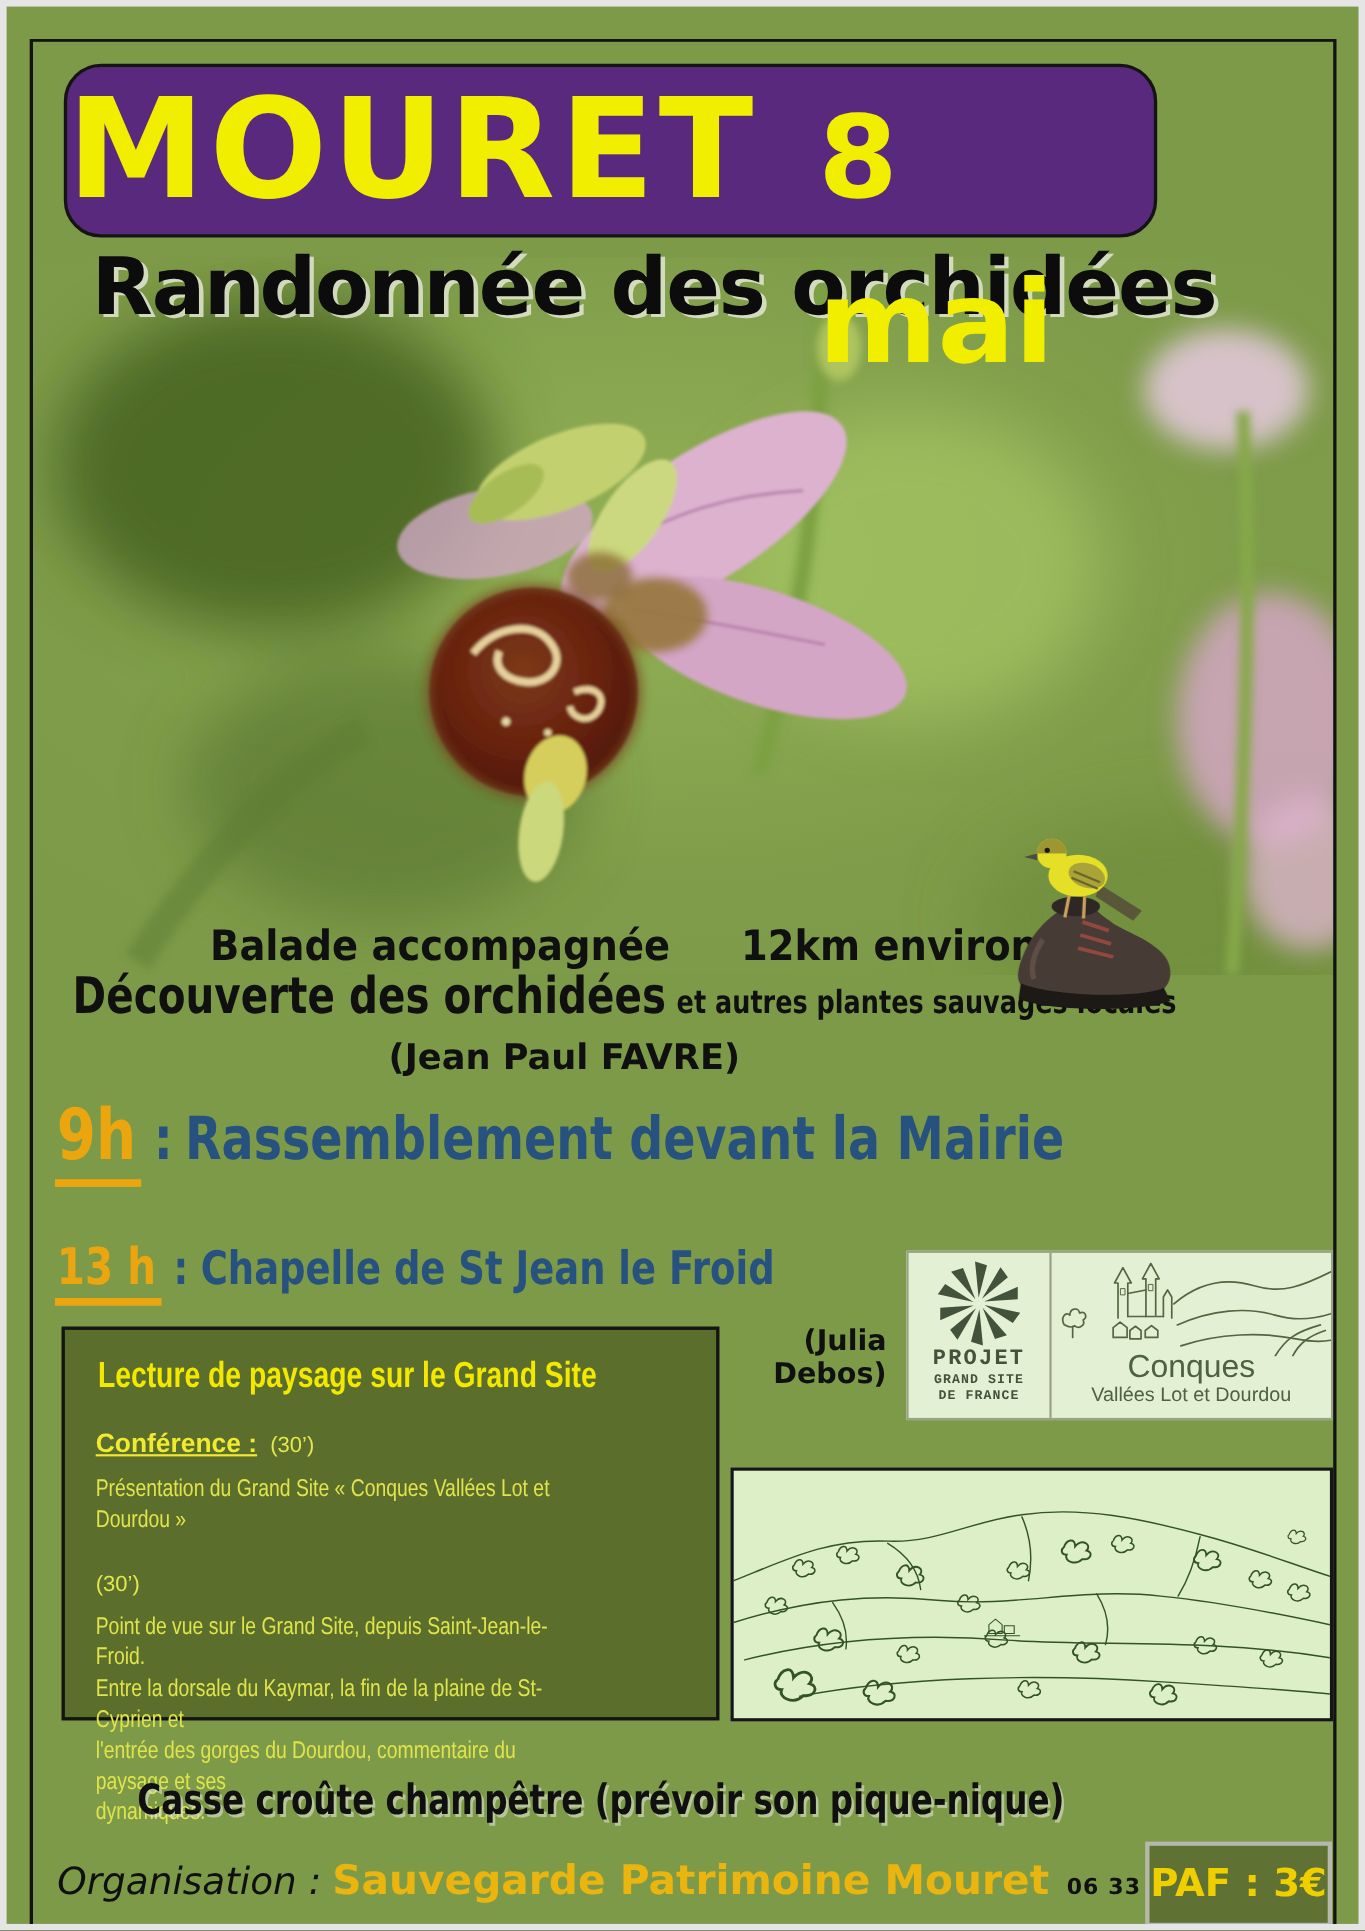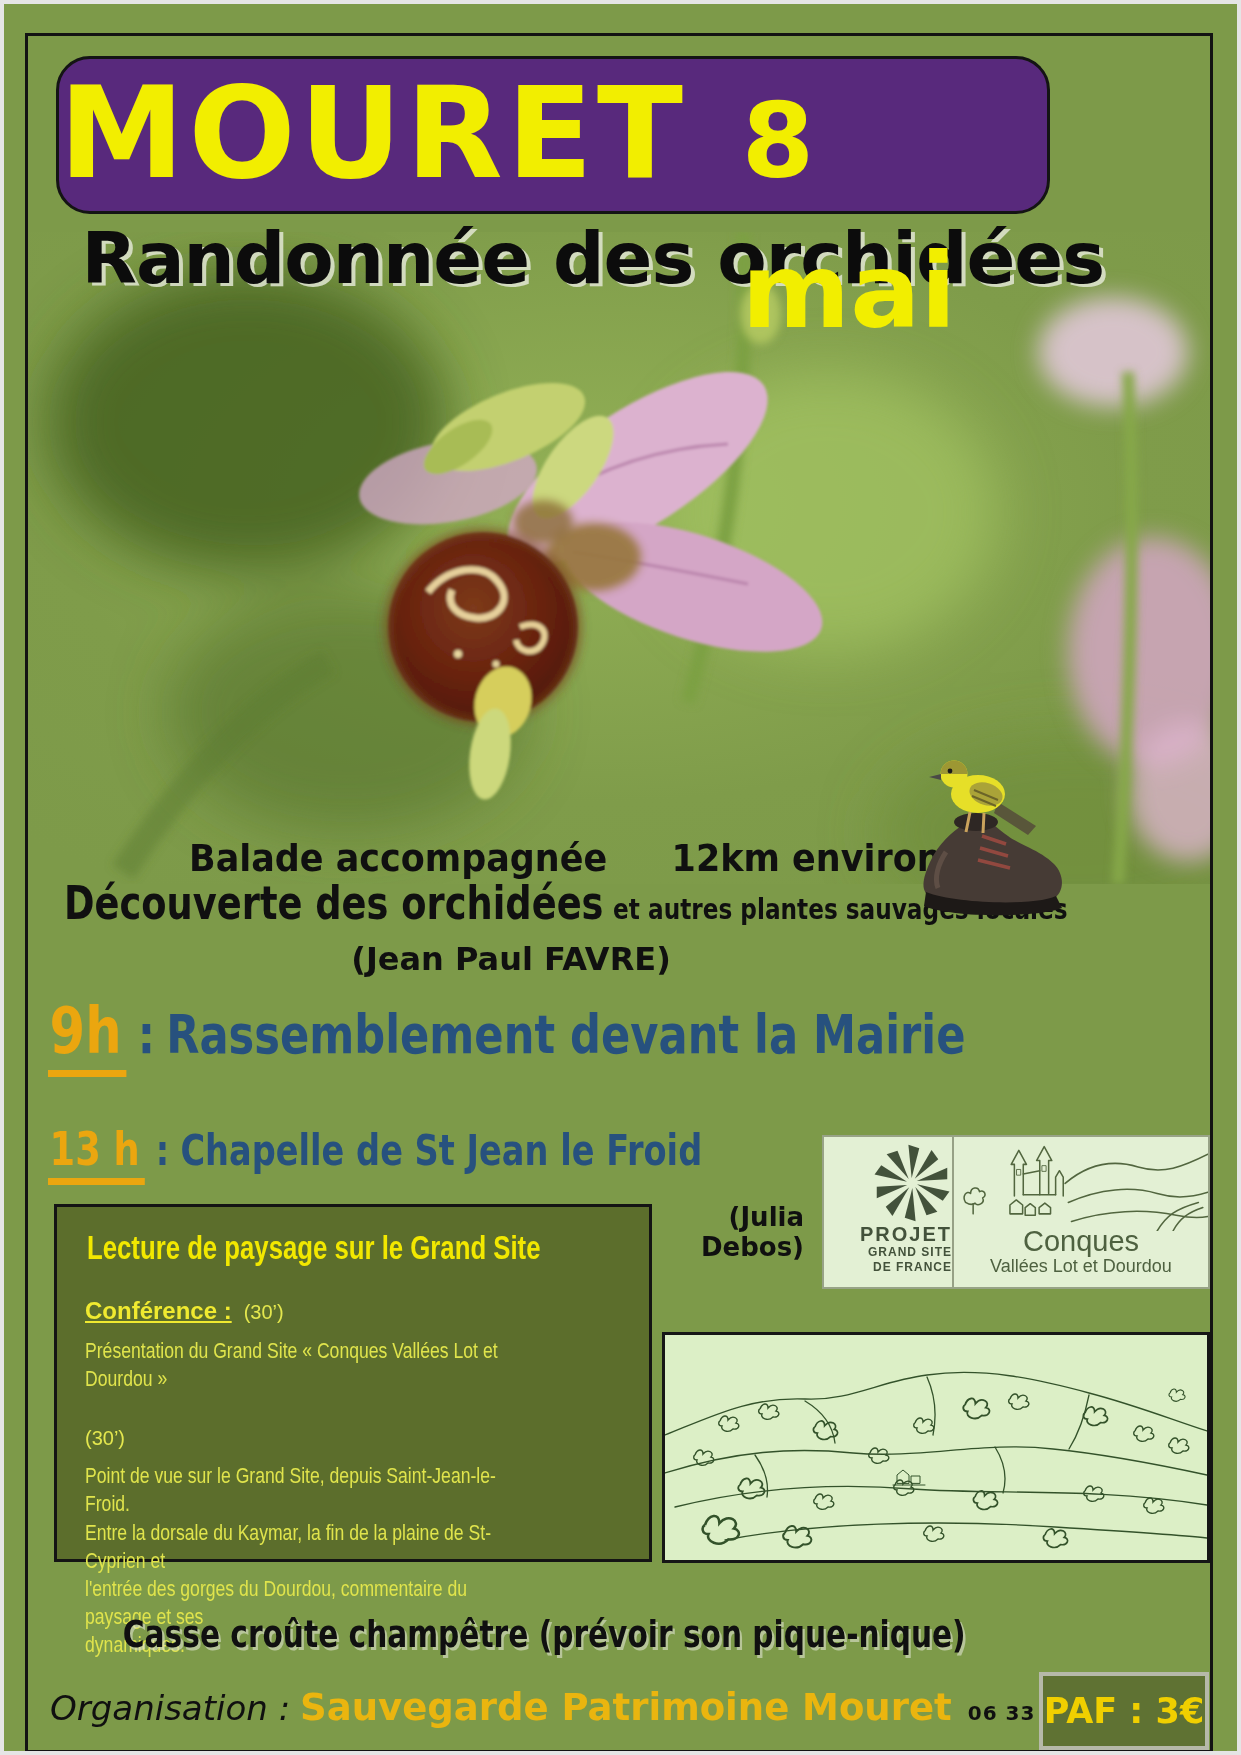--- a/index.html
+++ b/index.html
@@ -1,17 +1,17 @@
 <!DOCTYPE html>
 <html><head>
 <meta charset="utf-8">
 <style>
   html,body{margin:0;padding:0;background:#4a4a4a;}
   .poster{position:relative;width:1241px;height:1755px;background:#7d9a49;overflow:hidden;
-          font-family:"DejaVu Sans",sans-serif;box-sizing:border-box;border:4px solid #e5e5e5;}
+          font-family:"DejaVu Sans",sans-serif;box-sizing:border-box;border:6px solid #e5e5e5;}
   .frame{position:absolute;left:21px;top:29px;width:1182px;height:1714px;border:3px solid #131313;z-index:5;pointer-events:none;}
   
   .banner{position:absolute;left:52px;top:52px;width:988px;height:152px;background:#58297c;border:3px solid #141414;
           border-radius:34px;display:flex;align-items:baseline;justify-content:center;gap:55px;z-index:6;}
   .banner .t1{font-size:126px;font-weight:bold;color:#f2ee00;letter-spacing:4px;line-height:150px;}
   .banner .t2{font-size:104px;font-weight:bold;color:#f2ee00;line-height:150px;}
   
   .main-title{position:absolute;left:20px;top:212px;width:1080px;text-align:right;font-size:72px;font-weight:bold;
               color:#0c0c0c;letter-spacing:-1px;z-index:4;text-shadow:4px 3px 0 rgba(226,230,212,0.85);}
   .photo{position:absolute;left:24px;top:228px;z-index:1;}
@@ -42,21 +42,21 @@
   .lb-title{font-size:33px;font-weight:bold;color:#f2e800;white-space:nowrap;transform:scaleX(.78);
             transform-origin:left center;margin:6px 0 30px 2px;}
   .lb-row{display:flex;align-items:baseline;gap:12px;margin-bottom:12px;white-space:nowrap;}
   .lb-label{font-size:24px;font-weight:bold;color:#f0ea30;text-decoration:underline;}
   .lb-dur{font-size:20px;color:#e4e74e;}
   .lb-desc{font-size:22px;color:#e0e44c;white-space:pre-line;line-height:1.28;transform:scaleX(.8);transform-origin:left top;}
   .lb-gap{height:34px;}
   
   .logos{position:absolute;left:818px;top:1131px;width:388px;height:154px;background:#e3f0d4;border:2px solid #98a387;
          box-sizing:border-box;display:flex;z-index:3;font-family:"Liberation Sans",sans-serif;}
-  .logos .lcell{width:128px;display:flex;flex-direction:column;align-items:flex-end;padding-top:6px;}
+  .logos .lcell{width:128px;display:flex;flex-direction:column;align-items:center;padding-top:6px;font-family:Liberation Mono, monospace;}
   .logos .lcell .pl1{font-size:20px;font-weight:bold;color:#43523b;letter-spacing:2px;line-height:1.1;}
   .logos .lcell .pl2,.logos .lcell .pl3{font-size:12px;font-weight:bold;color:#43523b;letter-spacing:1px;line-height:1.25;}
   .logos .rcell{flex:1;border-left:2px solid #97a186;display:flex;flex-direction:column;align-items:center;padding-top:2px;}
   .logos .cq-title{font-size:29px;color:#4e6140;line-height:1;margin-top:-4px;}
   .logos .cq-sub{font-size:18px;color:#4e6140;line-height:1.2;}
   
   .sketch{position:absolute;left:658px;top:1328px;width:548px;height:231px;background:#dcefc6;border:3px solid #161616;
           box-sizing:border-box;z-index:3;}
   
   .retour{position:absolute;left:0;top:1560px;width:990px;text-align:center;z-index:3;}

